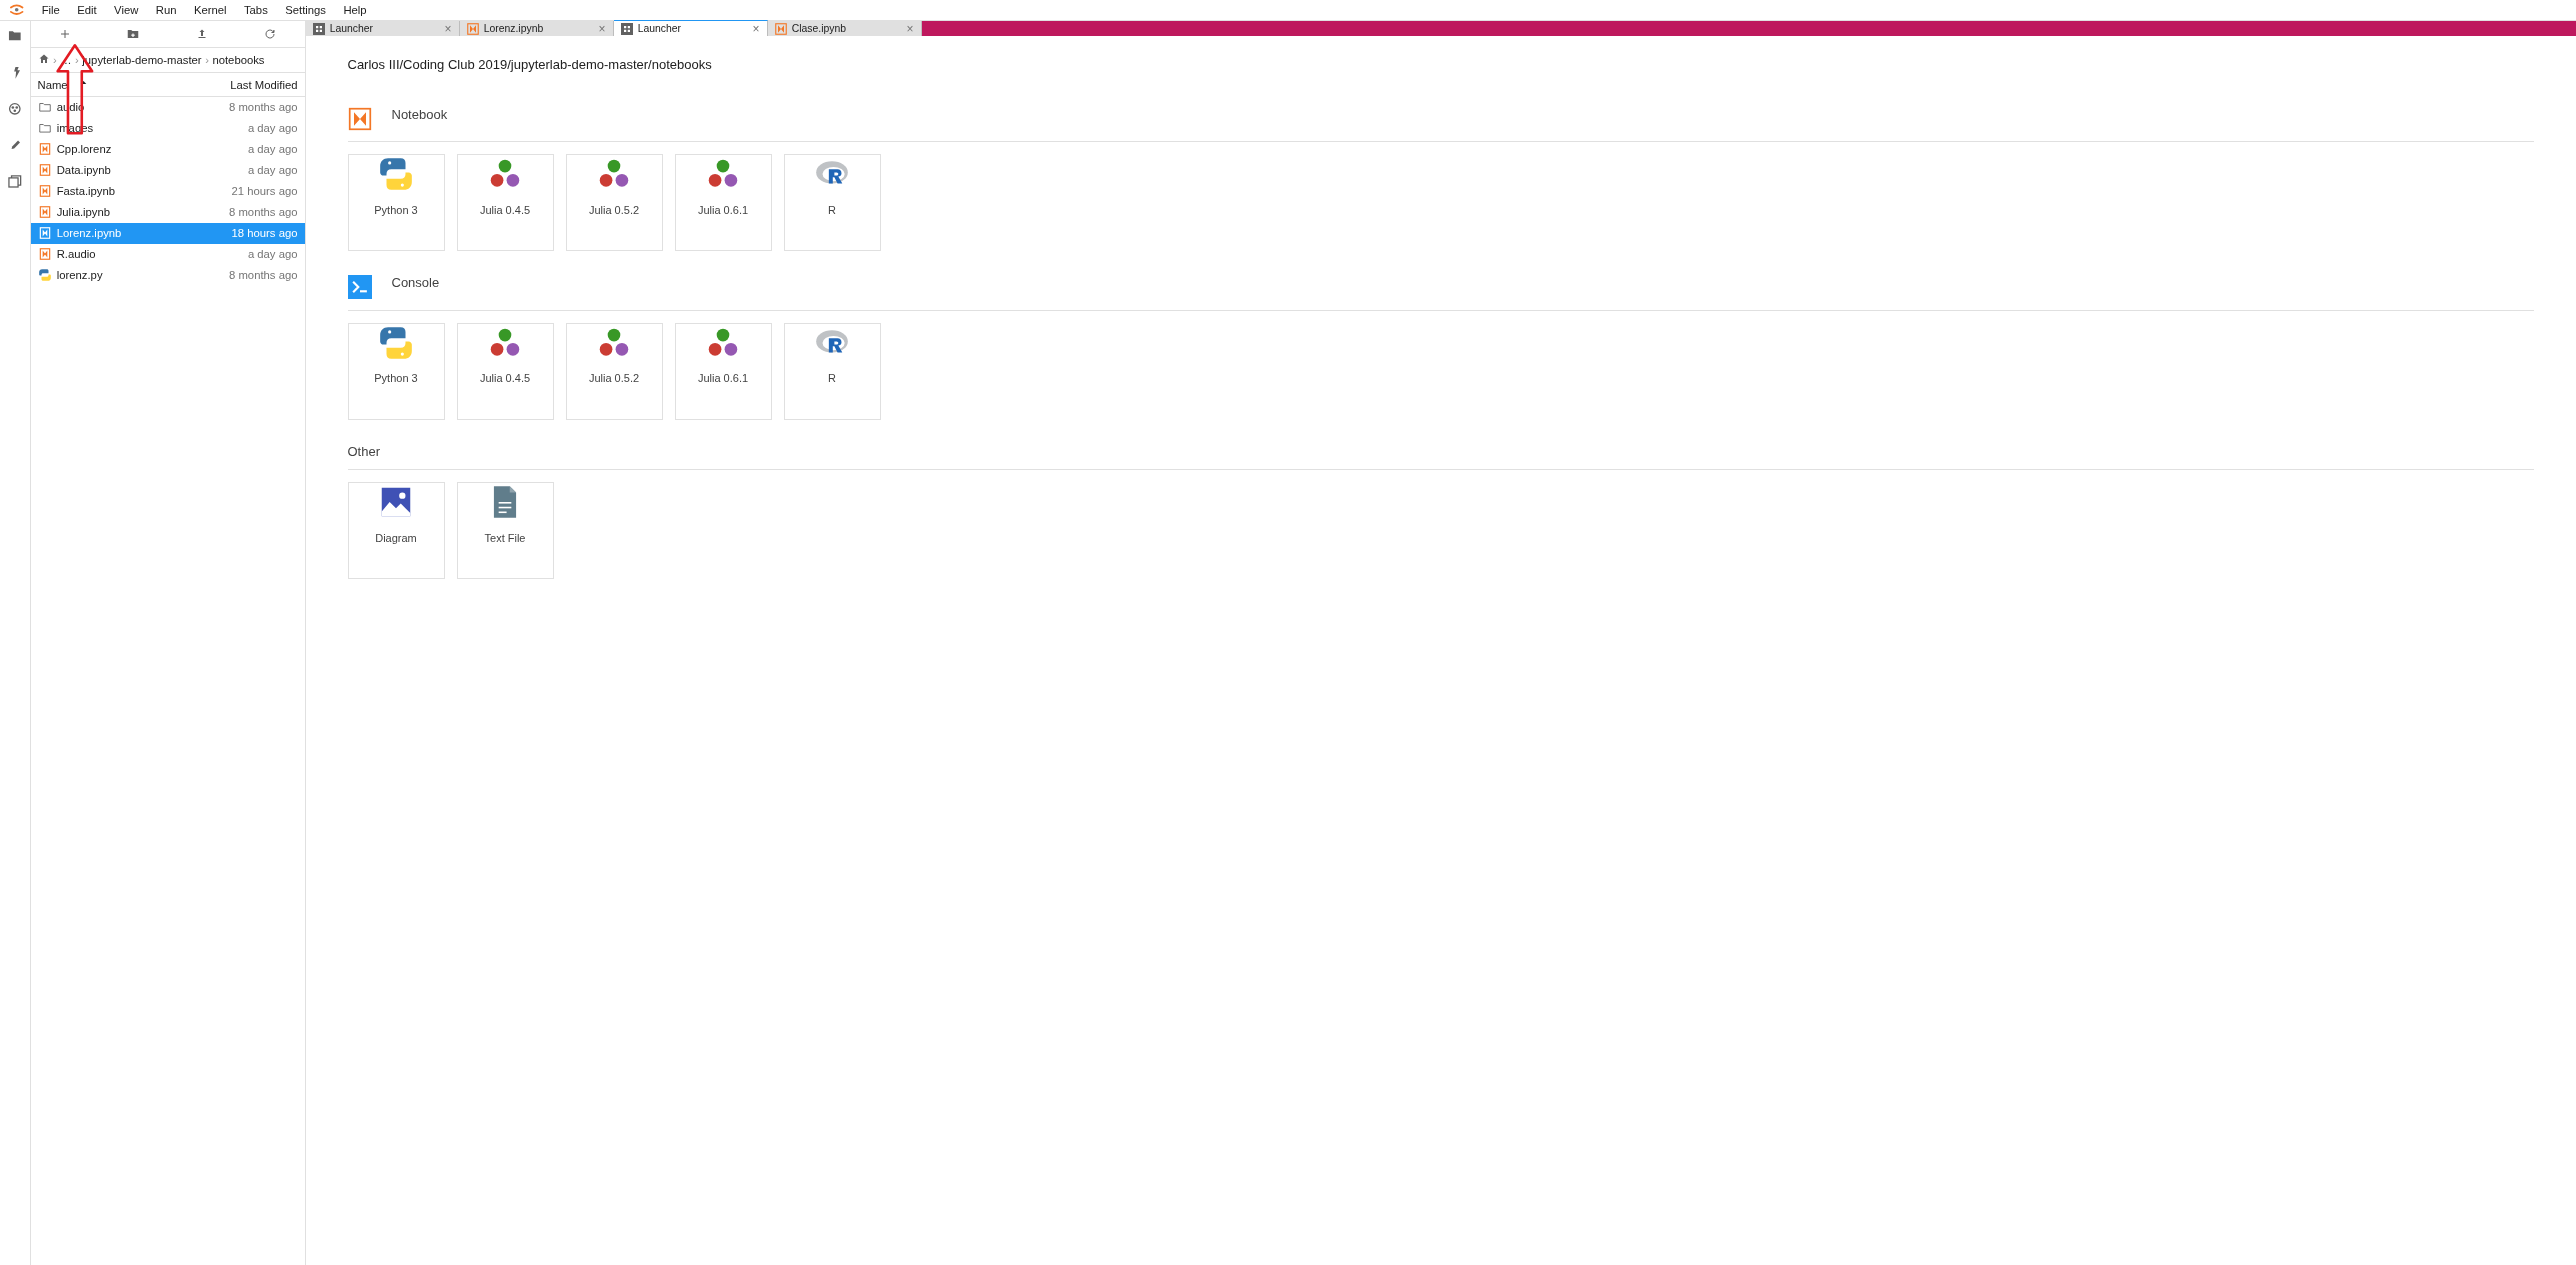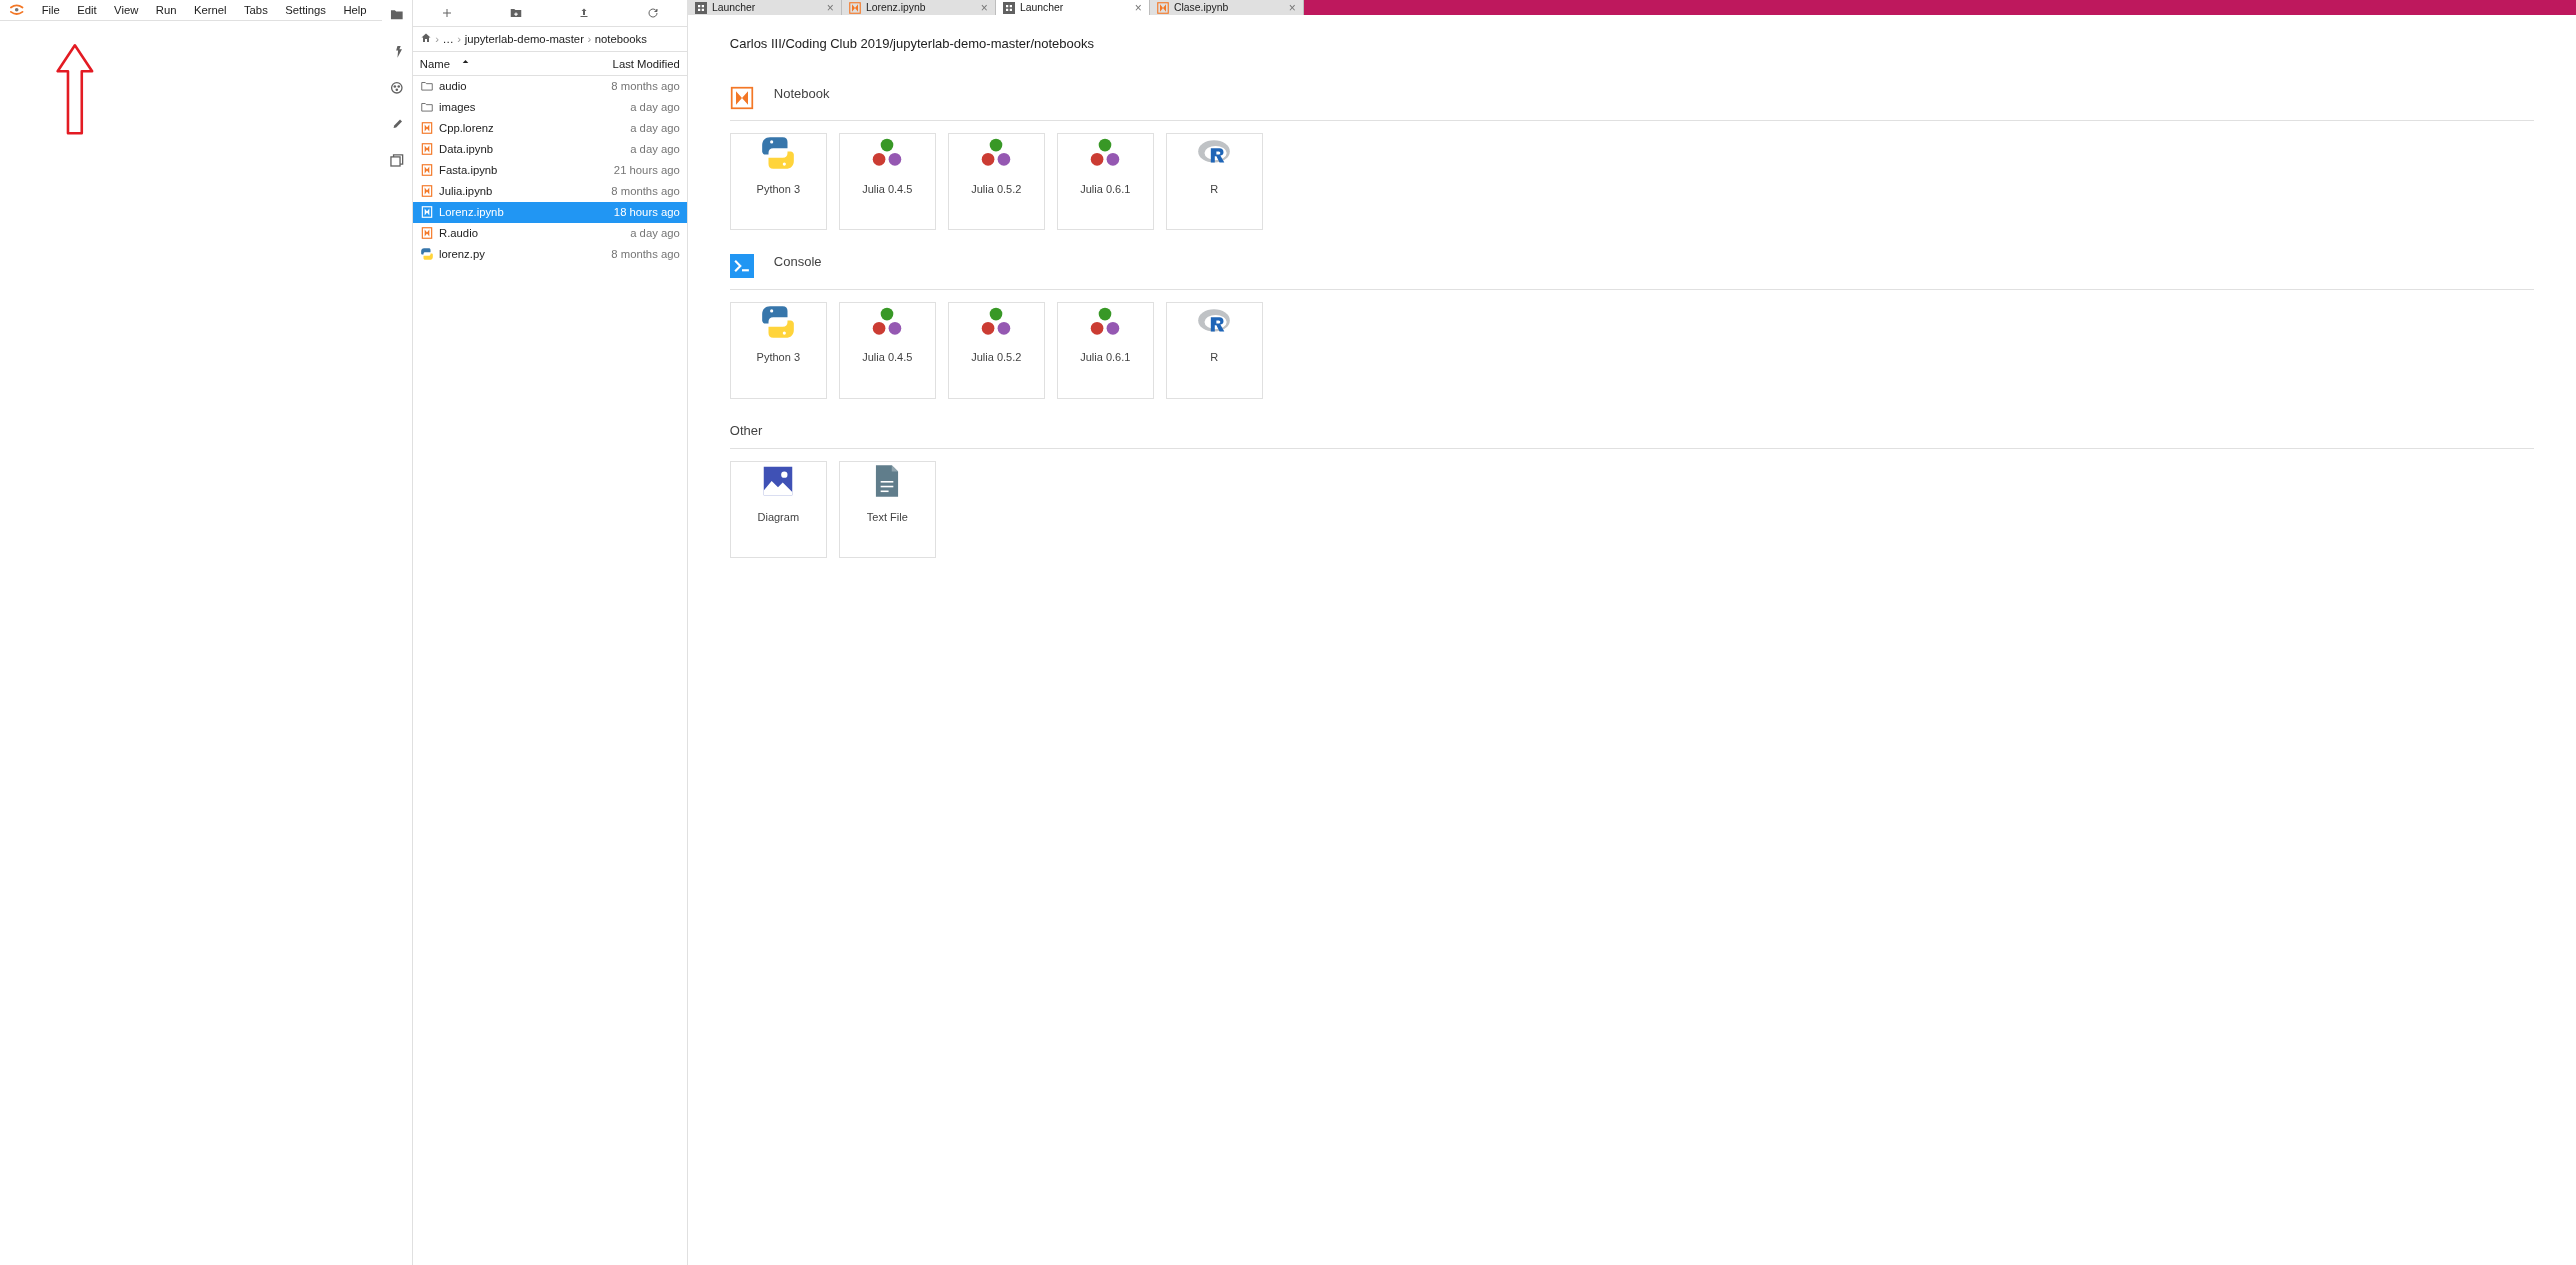--- a/index.html
+++ b/index.html
@@ -1,16 +1,16 @@
 <!DOCTYPE html>
 <html><head>
 <meta charset="utf-8">
 <style>
 html,body{margin:0;padding:0;font-family:-apple-system,BlinkMacSystemFont,"Segoe UI",Helvetica,Arial,sans-serif;font-size:11.3px;color:#212121;background:#fff;height:100%;overflow:hidden}
-.app{display:flex;flex-direction:row;height:100vh}
+.app{display:flex;flex-direction:column;height:100vh}
 .menubar{display:flex;align-items:center;height:20px;padding:0 7px;border-bottom:0.9px solid #e0e0e0}
 .jupyter-logo{width:19px;height:19px;margin-right:7px;display:flex;align-items:center;justify-content:center}
 .menu-item{padding:1.7px 8.7px;cursor:pointer;font-size:11.3px}
 .body{display:flex;flex:1;min-height:0}
 .activity-bar{width:29.5px;background:#fff;border-right:0.9px solid #e0e0e0;display:flex;flex-direction:column;align-items:center;padding-top:7px;gap:21px}
 .activity-icon{width:15.6px;height:15.6px;color:#616161;display:flex;align-items:center;justify-content:center;cursor:pointer}
 .sidebar{width:274px;border-right:0.9px solid #e0e0e0;display:flex;flex-direction:column}
 .sidebar-toolbar{display:flex;height:26px;border-bottom:0.9px solid #e0e0e0}
 .sidebar-tool{flex:1;display:flex;align-items:center;justify-content:center;cursor:pointer;color:#616161;position:relative}
 .breadcrumb{display:flex;align-items:center;padding:5.2px 7px;font-size:11.3px;gap:3.5px;border-bottom:0.9px solid #e0e0e0}

